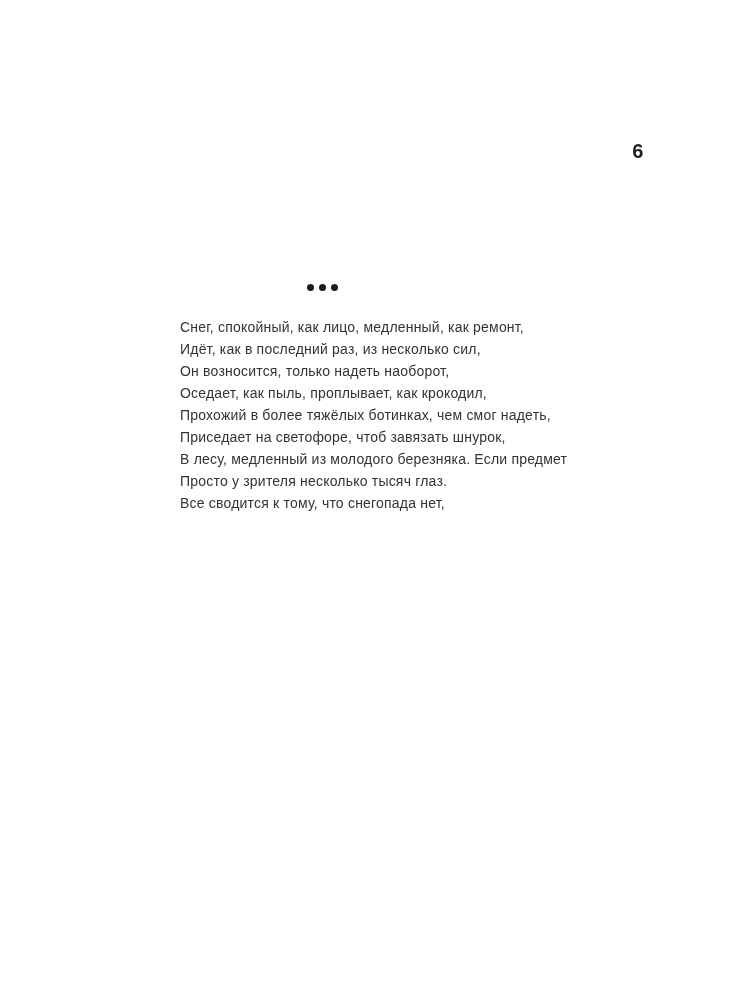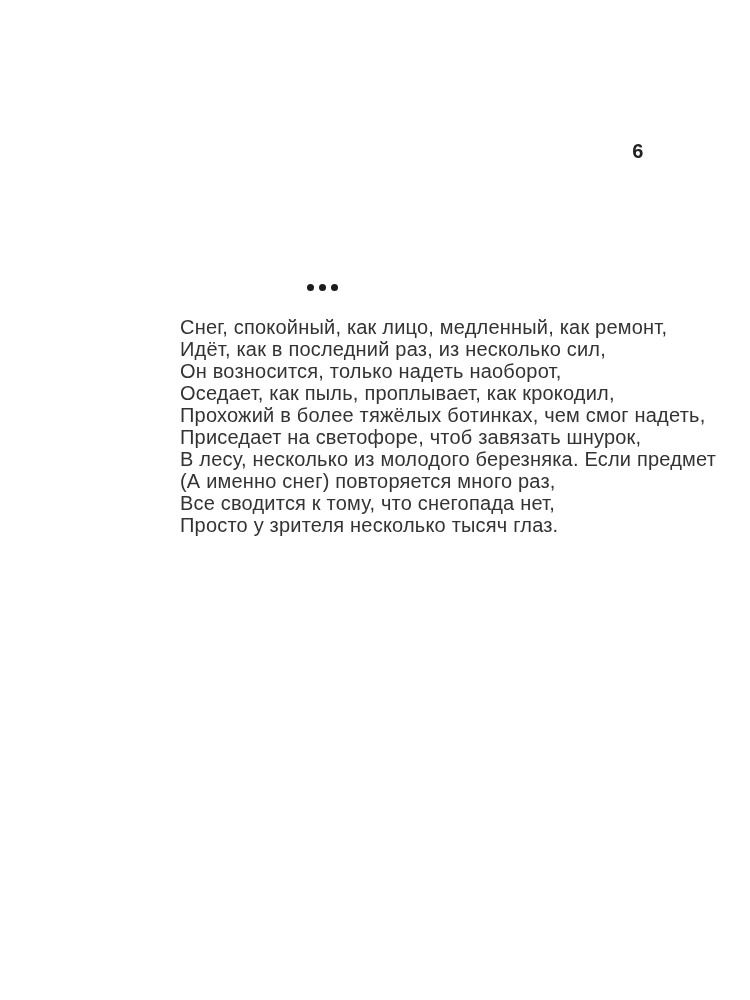--- a/index.html
+++ b/index.html
@@ -40,21 +40,21 @@
     height: 7px;
     border-radius: 50%;
     background: #1c1c1c;
     display: inline-block;
   }
   .poem {
     position: absolute;
     top: 316px;
     left: 180px;
     width: 440px;
-    font-size: 20px;
+    font-size: 14px;
     line-height: 22px;
     color: #333333;
     letter-spacing: 0.2px;
     font-weight: 400;
   }
   .poem-line {
     white-space: nowrap;
   }
 </style>
 </head>
@@ -70,19 +70,18 @@
     <span class="dot"></span>
   </div>
 
   <div class="poem">
       <div class="poem-line">Снег, спокойный, как лицо, медленный, как ремонт,</div>
       <div class="poem-line">Идёт, как в последний раз, из несколько сил,</div>
       <div class="poem-line">Он возносится, только надеть наоборот,</div>
       <div class="poem-line">Оседает, как пыль, проплывает, как крокодил,</div>
       <div class="poem-line">Прохожий в более тяжёлых ботинках, чем смог надеть,</div>
       <div class="poem-line">Приседает на светофоре, чтоб завязать шнурок,</div>
-      <div class="poem-line">В лесу, несколько из молодого березняка. Если предмет</div>
-      <div class="poem-line">(А именно снег) повторяется много раз,</div>
+      <div class="poem-line">В лесу, медленный из молодого березняка. Если предмет</div>
+      <div class="poem-line">Просто у зрителя несколько тысяч глаз.</div>
       <div class="poem-line">Все сводится к тому, что снегопада нет,</div>
-      <div class="poem-line">Просто у зрителя несколько тысяч глаз.</div>
     </div>
 
 </div>
 
 </body></html>

